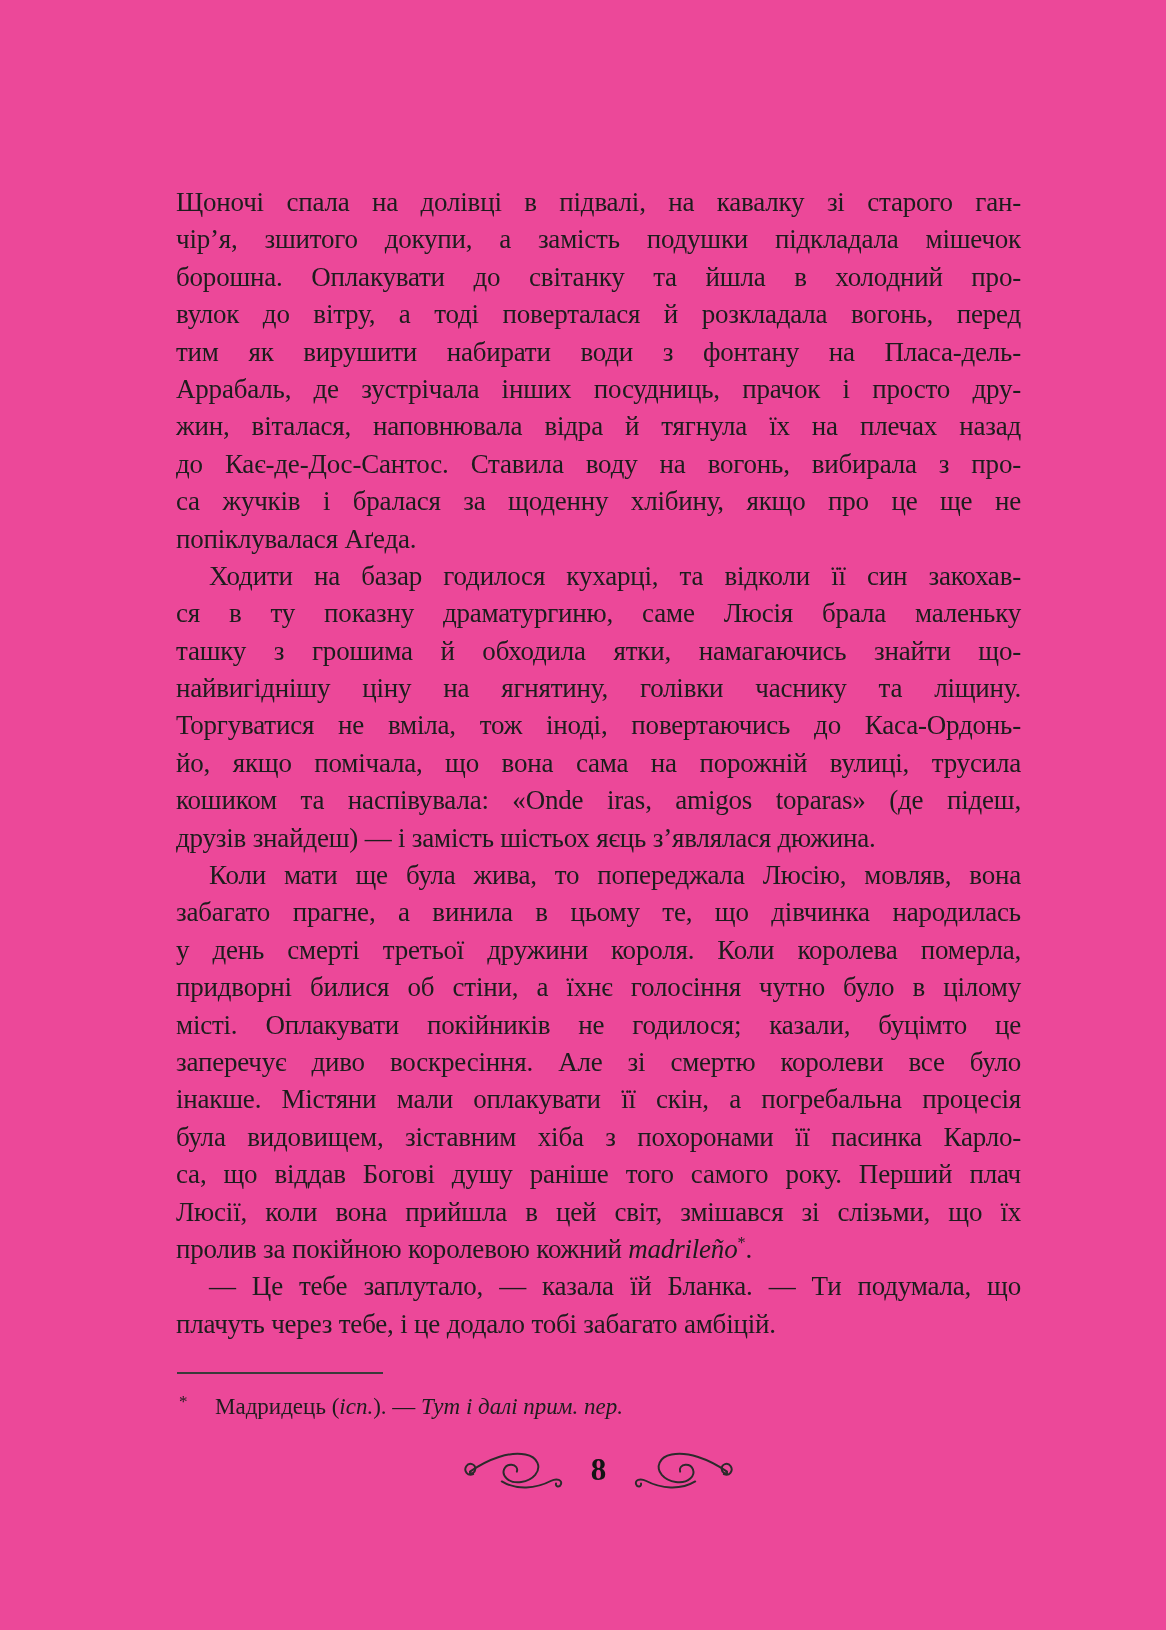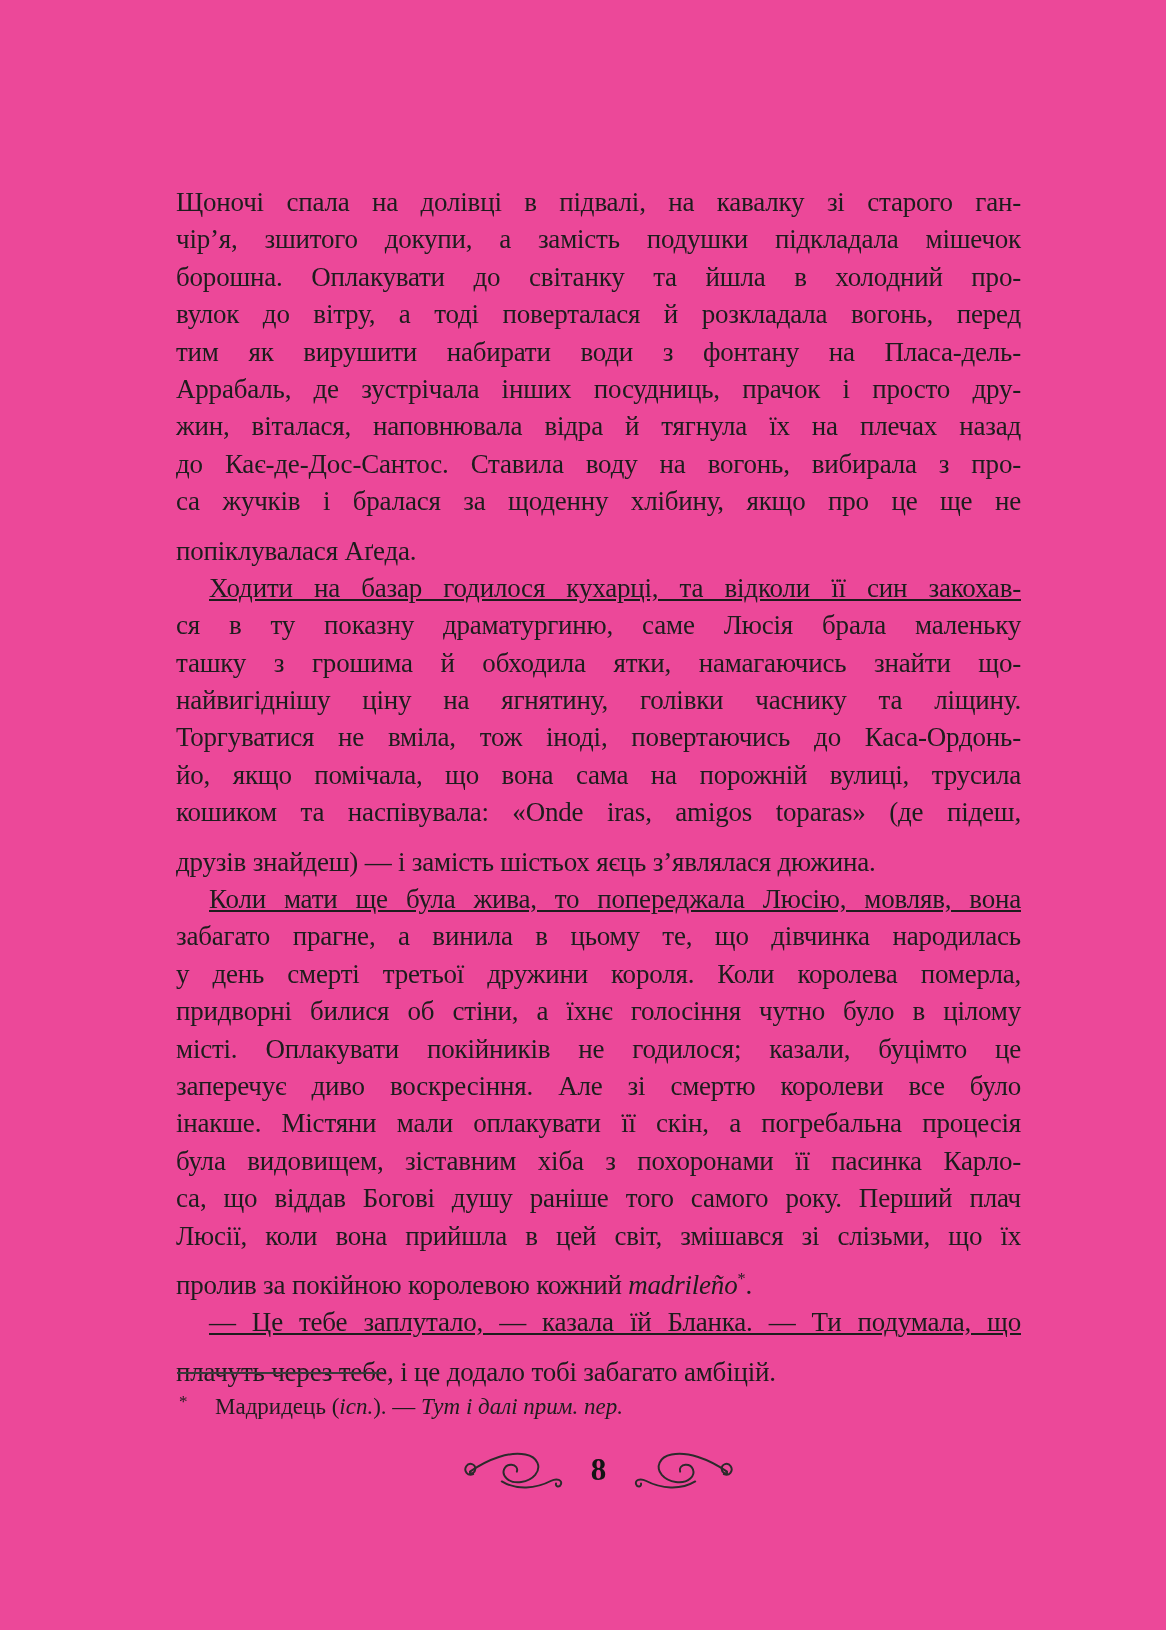--- a/index.html
+++ b/index.html
@@ -13,22 +13,22 @@
   }
   .text-block{
     position:absolute;left:176px;top:184px;width:845px;
     font-size:27px;letter-spacing:-0.2px;
   }
   .line{
     height:37.4px;line-height:37.4px;
     text-align:justify;
     text-align-last:justify;
   }
-  .line.last{text-align:justify;text-align-last:left;margin-top:12px;}
-  .line.indent{text-indent:33px;text-decoration:underline;}
+  .line.last{text-align:justify;text-align-last:left;}
+  .line.indent{text-indent:33px;}
   em{font-style:italic;text-align:center;}
   sup.ast{font-size:0.6em;vertical-align:super;line-height:0;}
   .fn-sep{
     position:absolute;left:177px;top:1372px;width:206px;
     border-top:2.5px solid #3a3a3a;height:0;
   }
   .footnote{
     position:absolute;left:176px;top:1392px;width:845px;
     font-size:23px;line-height:30px;
   }

